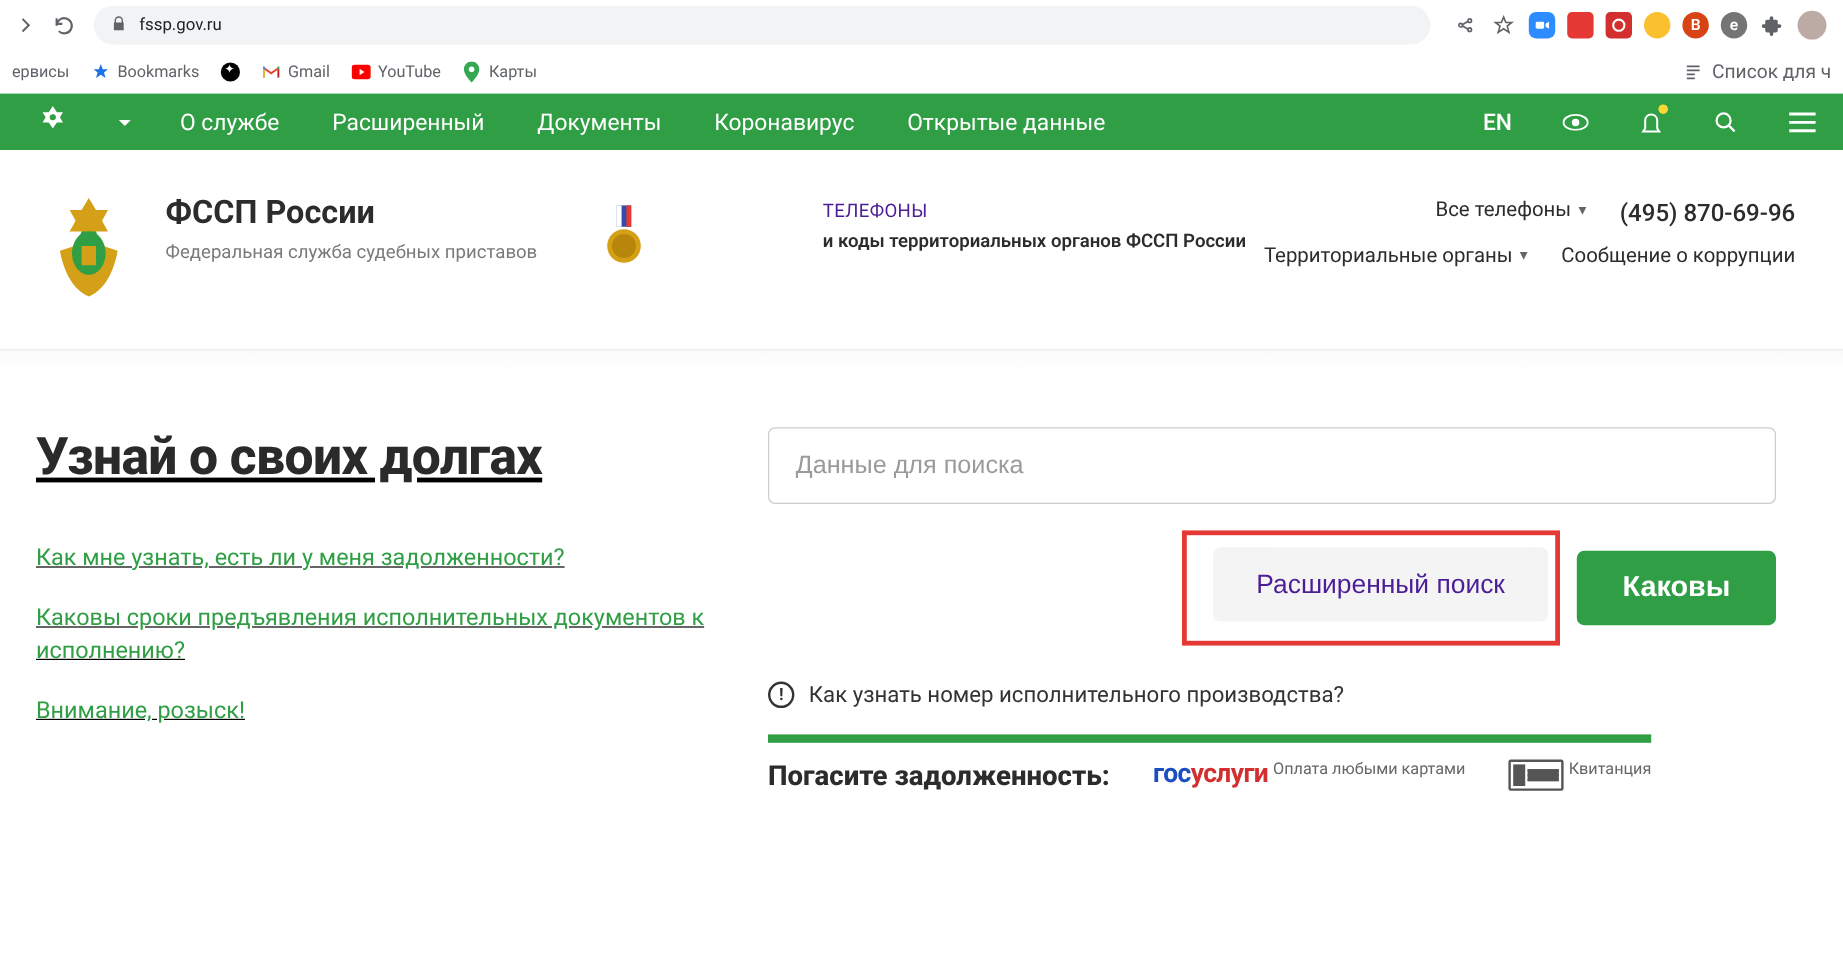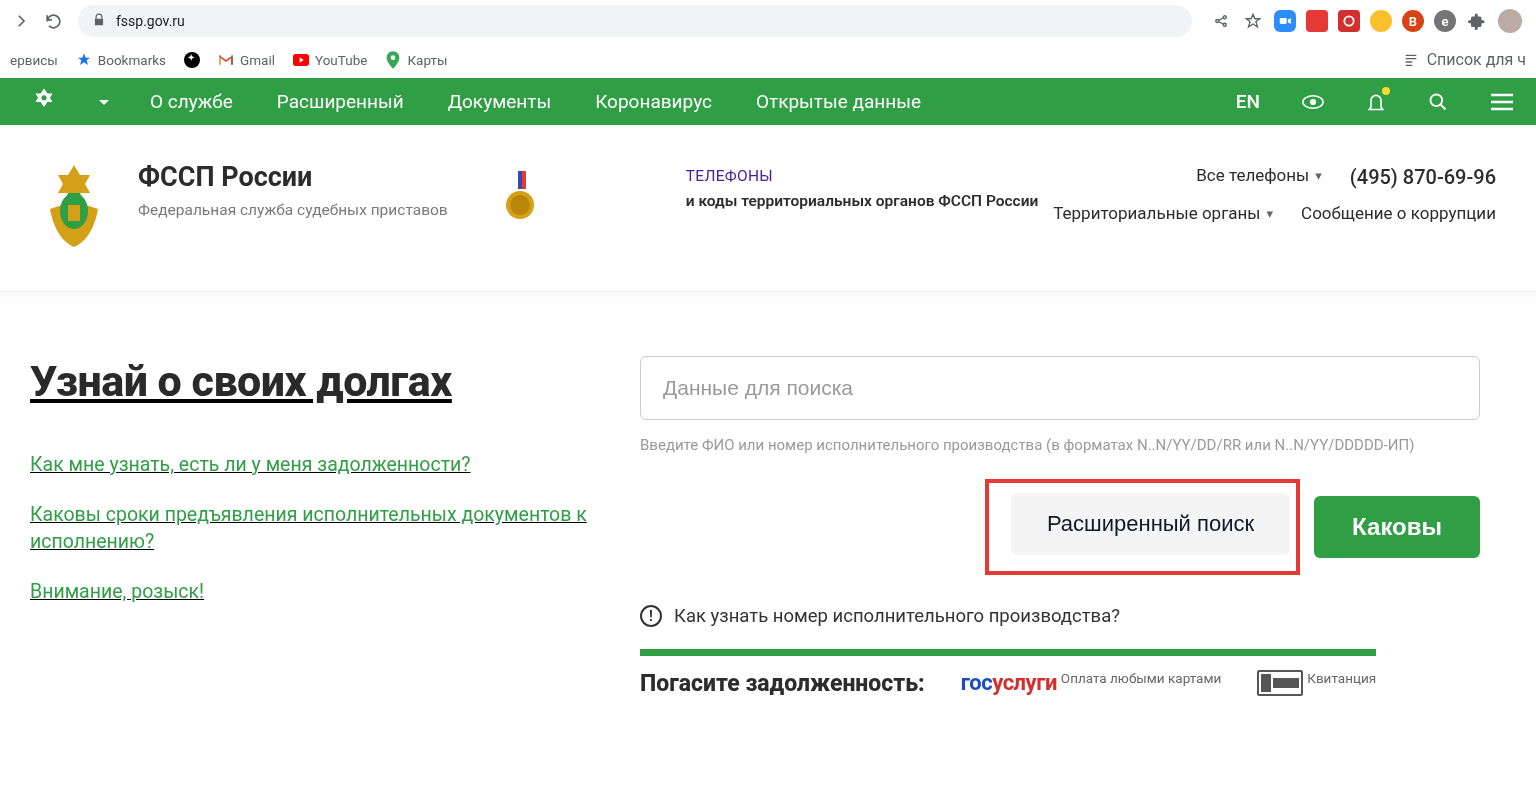--- a/index.html
+++ b/index.html
@@ -70,21 +70,21 @@
   .hero { display: flex; padding: 64px 30px 0 30px; gap: 50px; border-top: 1px solid #ececec; background: linear-gradient(180deg,#fafafa 0,#fff 18px); }
   .hero-left { flex: 0 0 560px; text-decoration: underline; }
   .hero-left h2 { font-size: 43px; font-weight: 800; color: #2a2a2a; margin-bottom: 46px; letter-spacing: -.5px; }
   .faq-link { display: block; font-size: 19.5px; color: #2f9e44; margin-bottom: 24px; line-height: 1.35; cursor: pointer; }
   .hero-right { flex: 1; padding-right: 26px; }
   .search-input { width: 100%; height: 64px; border: 1px solid #ccc; border-radius: 6px; padding: 0 22px; font-size: 21px; color: #9a9a9a; outline: none; }
   .search-input::placeholder { color: #9a9a9a; }
   .hint { font-size: 15px; color: #9a9a9a; margin-top: 14px; line-height: 1.55; }
   .search-actions { display: flex; gap: 14px; margin-top: 22px; justify-content: flex-end; align-items: stretch; }
   .adv-wrap { border: 4px solid #e53935; padding: 10px 6px 16px 22px; display: flex; align-items:center; }
-  .adv-btn { background: #f4f4f4; border: none; border-radius: 6px; padding: 18px 36px; font-size: 22px; color: #0f172a; cursor: pointer; }
+  .adv-btn { background: #f4f4f4; border: none; border-radius: 6px; padding: 18px 36px; font-size: 22px; color: #4c1d95; cursor: pointer; }
   .find-btn { background: #2f9e44; color: #fff; border: none; border-radius: 6px; padding: 0 38px; font-size: 24px; font-weight: 600; cursor: pointer; height: 62px; align-self: center; }
   .how-know { display: flex; align-items: center; gap: 12px; margin-top: 30px; font-size: 18.5px; color: #333; cursor: pointer; }
   .how-know .info-icon { width: 22px; height: 22px; border: 2px solid #333; border-radius: 50%; display: inline-flex; align-items: center; justify-content: center; font-weight: 700; font-size: 14px; }
   
   .payoff { margin-top: 22px; border-top: 7px solid #2f9e44; display: inline-block; padding-top: 14px; }
   .payoff-row { display: flex; align-items: flex-start; gap: 36px; }
   .payoff-title { font-size: 23px; font-weight: 800; color: #2c2c2c; }
   .pay-opt { display: flex; flex-direction: row; align-items: flex-start; gap: 4px; cursor: pointer; }
   .gosuslugi { font-size: 22px; font-weight: 700; letter-spacing: -.5px; }
   .gosuslugi .g1 { color: #1a4ec0; }
@@ -302,21 +302,20 @@
 
 <div class="hero">
   <div class="hero-left">
     <h2>Узнай о своих долгах</h2>
     <a class="faq-link">Как мне узнать, есть ли у меня задолженности?</a>
     <a class="faq-link">Каковы сроки предъявления исполнительных документов к исполнению?</a>
     <a class="faq-link">Внимание, розыск!</a>
   </div>
   <div class="hero-right">
     <input class="search-input" placeholder="Данные для поиска" style="">
-    <div class="hint">Введите ФИО или номер исполнительного производства (в форматах N..N/YY/DD/RR или N..N/YY/DDDDD-ИП)</div>
     <div class="search-actions">
       <div class="adv-wrap">
         <button class="adv-btn">Расширенный поиск</button>
       </div>
       <button class="find-btn">Каковы</button>
     </div>
     <div class="how-know">
       <span class="info-icon">!</span>
       <span>Как узнать номер исполнительного производства?</span>
     </div>

